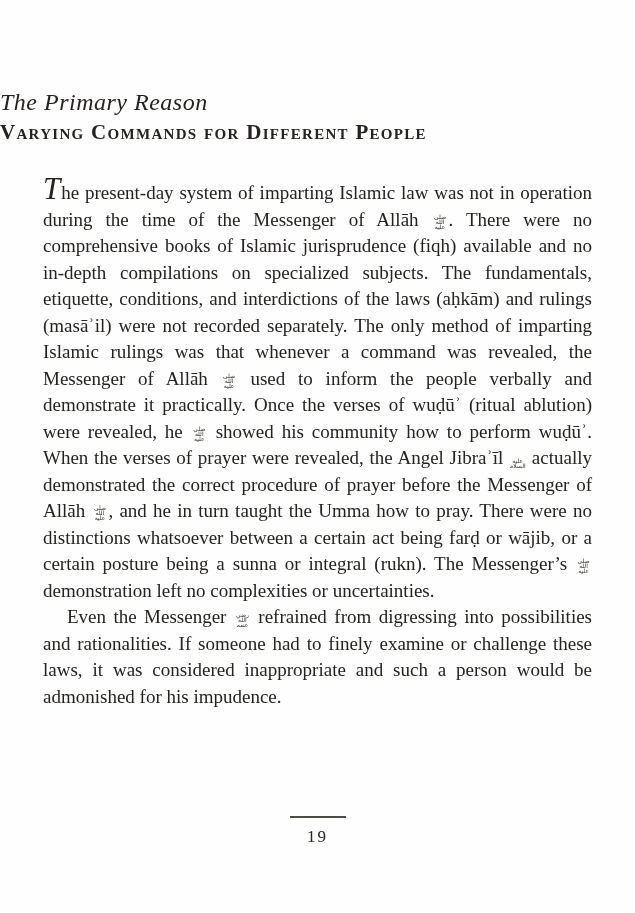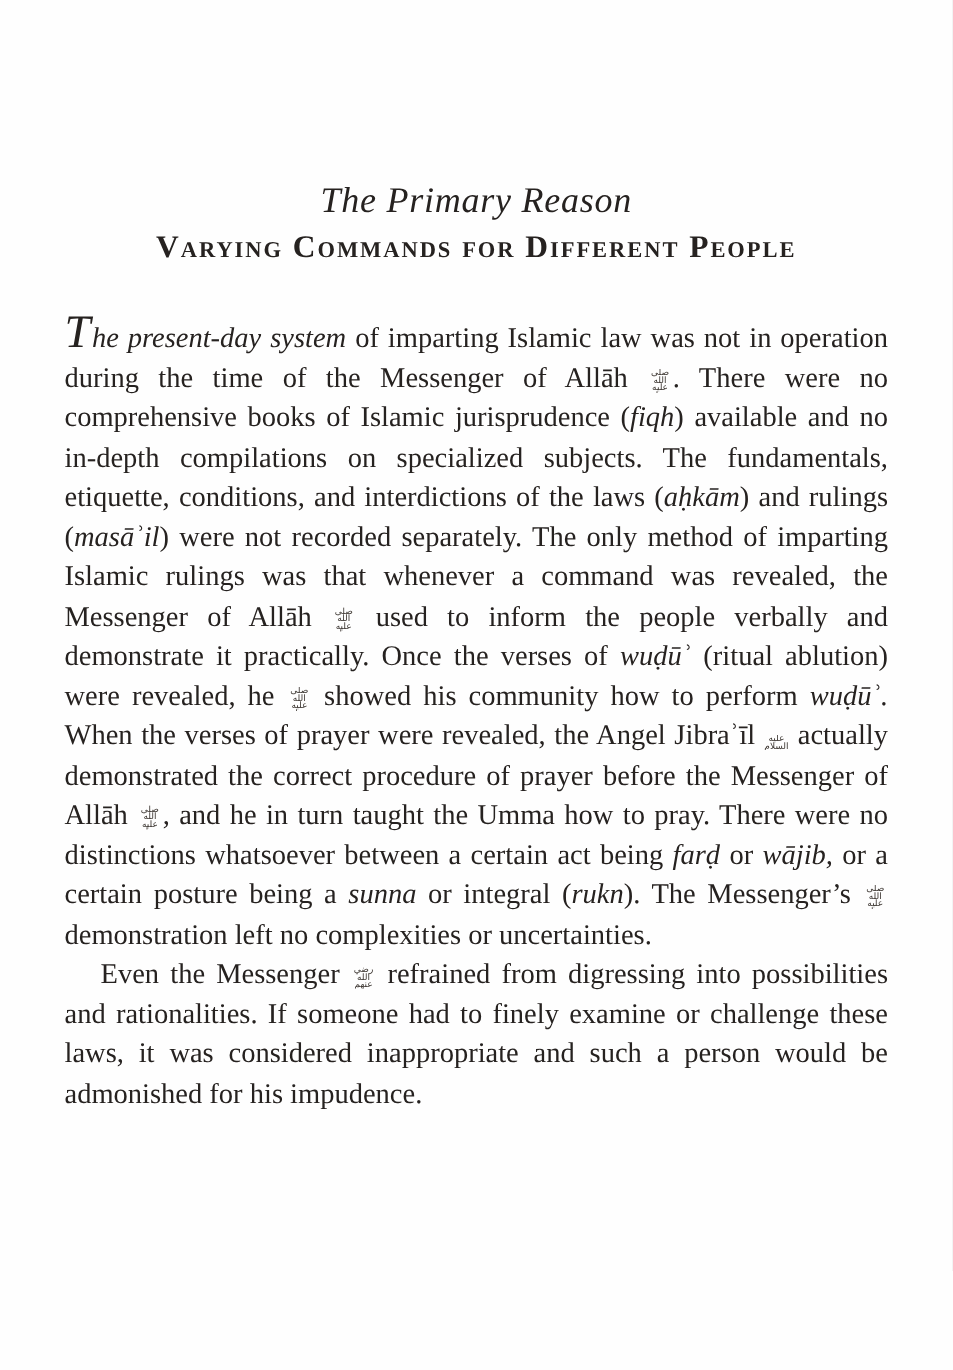--- a/index.html
+++ b/index.html
@@ -8,22 +8,22 @@
     width: 635px;
     height: 913px;
     margin: 0 auto;
     background: var(--paper, #fefefe);
     color: var(--ink, #262220);
     font-family: "Liberation Serif", "DejaVu Serif", serif;
     overflow: hidden;
     box-sizing: border-box;
   }
   .chapter-head {
-    padding-top: 120px;
-    text-align: center;
+    padding-top: 88px;
+    text-align: left;
   }
   .subtitle {
     font-style: italic;
     font-size: 24px;
     line-height: 28px;
     letter-spacing: 0.5px;
   }
   .title {
     font-variant: small-caps;
     font-weight: 700;
@@ -40,21 +40,21 @@
     line-height: 26.5px;
   }
   .para { margin: 0; }
   .para.indented { text-indent: 24px; }
   .seg-dc {
     font-style: italic;
     font-size: 31px;
     line-height: 1;
     letter-spacing: 1px;
   }
-  .seg-i { font-style: italic; }
+  .seg-i { }
   .seg-n { }
   .seal {
     display: inline-block;
     width: 17px;
     max-height: 16px;
     overflow: hidden;
     font-size: 6px;
     line-height: 5px;
     text-align: center;
     vertical-align: -4px;
@@ -91,14 +91,18 @@
     <h1 class="title">
       <span class="title-line">Varying Commands for Different People</span>
     </h1>
   </header>
 
   <main class="body-text">
     <p class="para"><span class="seg-dc">T</span><span class="seg-i">he present-day system</span><span class="seg-n"> of imparting Islamic law was not in operation during the time of the Messenger of Allāh </span><span class="seal">صلى الله عليه وسلم</span><span class="seg-n">. There were no comprehensive books of Islamic jurisprudence (</span><span class="seg-i">fiqh</span><span class="seg-n">) available and no in-depth compilations on specialized subjects. The fundamentals, etiquette, conditions, and interdictions of the laws (</span><span class="seg-i">aḥkām</span><span class="seg-n">) and rulings (</span><span class="seg-i">masāʾil</span><span class="seg-n">) were not recorded separately. The only method of imparting Islamic rulings was that whenever a command was revealed, the Messenger of Allāh </span><span class="seal">صلى الله عليه وسلم</span><span class="seg-n"> used to inform the people verbally and demonstrate it practically. Once the verses of </span><span class="seg-i">wuḍūʾ</span><span class="seg-n"> (ritual ablution) were revealed, he </span><span class="seal">صلى الله عليه وسلم</span><span class="seg-n"> showed his community how to perform </span><span class="seg-i">wuḍūʾ.</span><span class="seg-n"> When the verses of prayer were revealed, the Angel Jibraʾīl </span><span class="seal">عليه السلام</span><span class="seg-n"> actually demonstrated the correct procedure of prayer before the Messenger of Allāh </span><span class="seal">صلى الله عليه وسلم</span><span class="seg-n">, and he in turn taught the Umma how to pray. There were no distinctions whatsoever between a certain act being </span><span class="seg-i">farḍ</span><span class="seg-n"> or </span><span class="seg-i">wājib,</span><span class="seg-n"> or a certain posture being a </span><span class="seg-i">sunna</span><span class="seg-n"> or integral (</span><span class="seg-i">rukn</span><span class="seg-n">). The Messenger’s </span><span class="seal">صلى الله عليه وسلم</span><span class="seg-n"> demonstration left no complexities or uncertainties.</span></p>
     <p class="para indented"><span class="seg-n">Even the Messenger </span><span class="seal">رضي الله عنهم</span><span class="seg-n"> refrained from digressing into possibilities and rationalities. If someone had to finely examine or challenge these laws, it was considered inappropriate and such a person would be admonished for his impudence.</span></p>
   </main>
 
+  <footer class="page-footer">
+    <div class="rule"></div>
+    <div class="page-number">19</div>
+  </footer>
 
 </div>
 
 </body></html>

